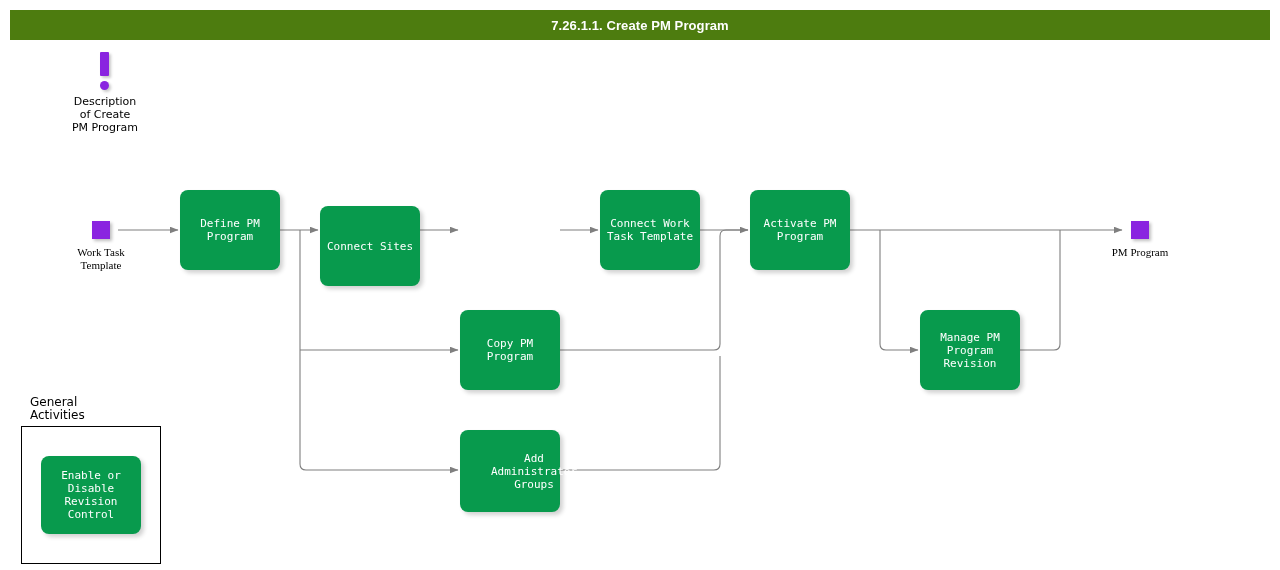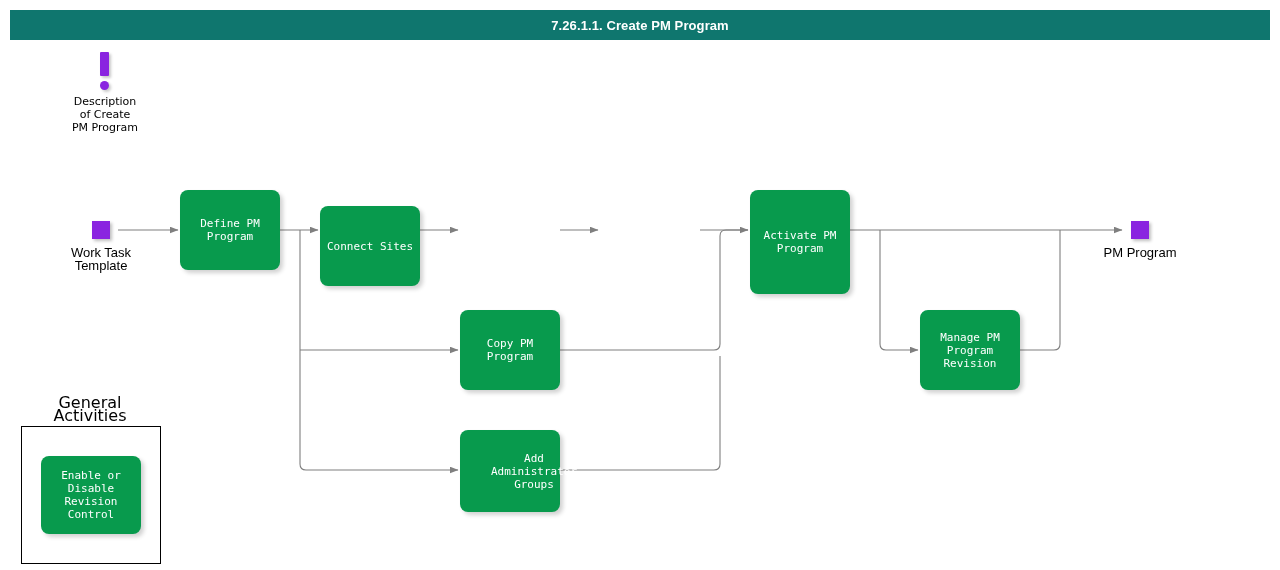--- a/index.html
+++ b/index.html
@@ -22,21 +22,21 @@
     height: 570px;
   }
 
   
   .titlebar {
     position: absolute;
     left: 10px;
     top: 10px;
     width: 1260px;
     height: 30px;
-    background: #0f766e;
+    background: #4d7c0f;
     box-sizing: border-box;
     display: flex;
     align-items: center;
     justify-content: center;
   }
   .titlebar-text {
     color: #ffffff;
     font-family: "Liberation Sans", sans-serif;
     font-size: 13px;
     font-weight: bold;
@@ -79,22 +79,22 @@
     position: absolute;
     width: 18px;
     height: 18px;
     background: #8A24E0;
     box-shadow: 2px 2px 3px rgba(0,0,0,0.25);
   }
   .term-caption {
     position: absolute;
     text-align: center;
     color: #000000;
-    font-family: Liberation Sans, sans-serif;
-    font-size: 13px;
+    font-family: Liberation Serif, serif;
+    font-size: 11px;
     line-height: 13px;
     white-space: pre-line;
   }
 
   
   .excl-bar {
     position: absolute;
     width: 9px;
     height: 24px;
     background: #8A24E0;
@@ -121,24 +121,23 @@
 
   
   .group-box {
     position: absolute;
     border: 1px solid #000000;
     background: #ffffff;
     box-sizing: border-box;
   }
   .group-caption {
     position: absolute;
-    text-align: center;
     color: #000000;
     font-family: "DejaVu Sans", sans-serif;
-    font-size: 16px;
+    font-size: 12px;
     line-height: 13px;
     white-space: pre-line;
   }
 </style>
 </head>
 <body>
 
 <div id="canvas">
 
   <div class="titlebar">
@@ -194,22 +193,26 @@
   <div class="node" style="left:180px; top:190px; width:100px; height:80px;">
     <span class="node-label">Define PM
 Program</span>
   </div>
 
   <div class="node" style="left:320px; top:190px; width:100px; height:80px;margin-top:16px;">
     <span class="node-label">Connect Sites</span>
   </div>
 
 
-
-  <div class="node" style="left:750px; top:190px; width:100px; height:104px;">
+  <div class="node" style="left:600px; top:190px; width:100px; height:80px;">
+    <span class="node-label">Connect Work
+Task Template</span>
+  </div>
+
+  <div class="node" style="left:750px; top:190px; width:100px; height:80px;">
     <span class="node-label">Activate PM
 Program</span>
   </div>
 
   <div class="node" style="left:460px; top:310px; width:100px; height:80px;">
     <span class="node-label">Copy PM
 Program</span>
   </div>
 
   <div class="node" style="left:460px; top:430px; width:100px; height:82px;padding-left:48px;">

